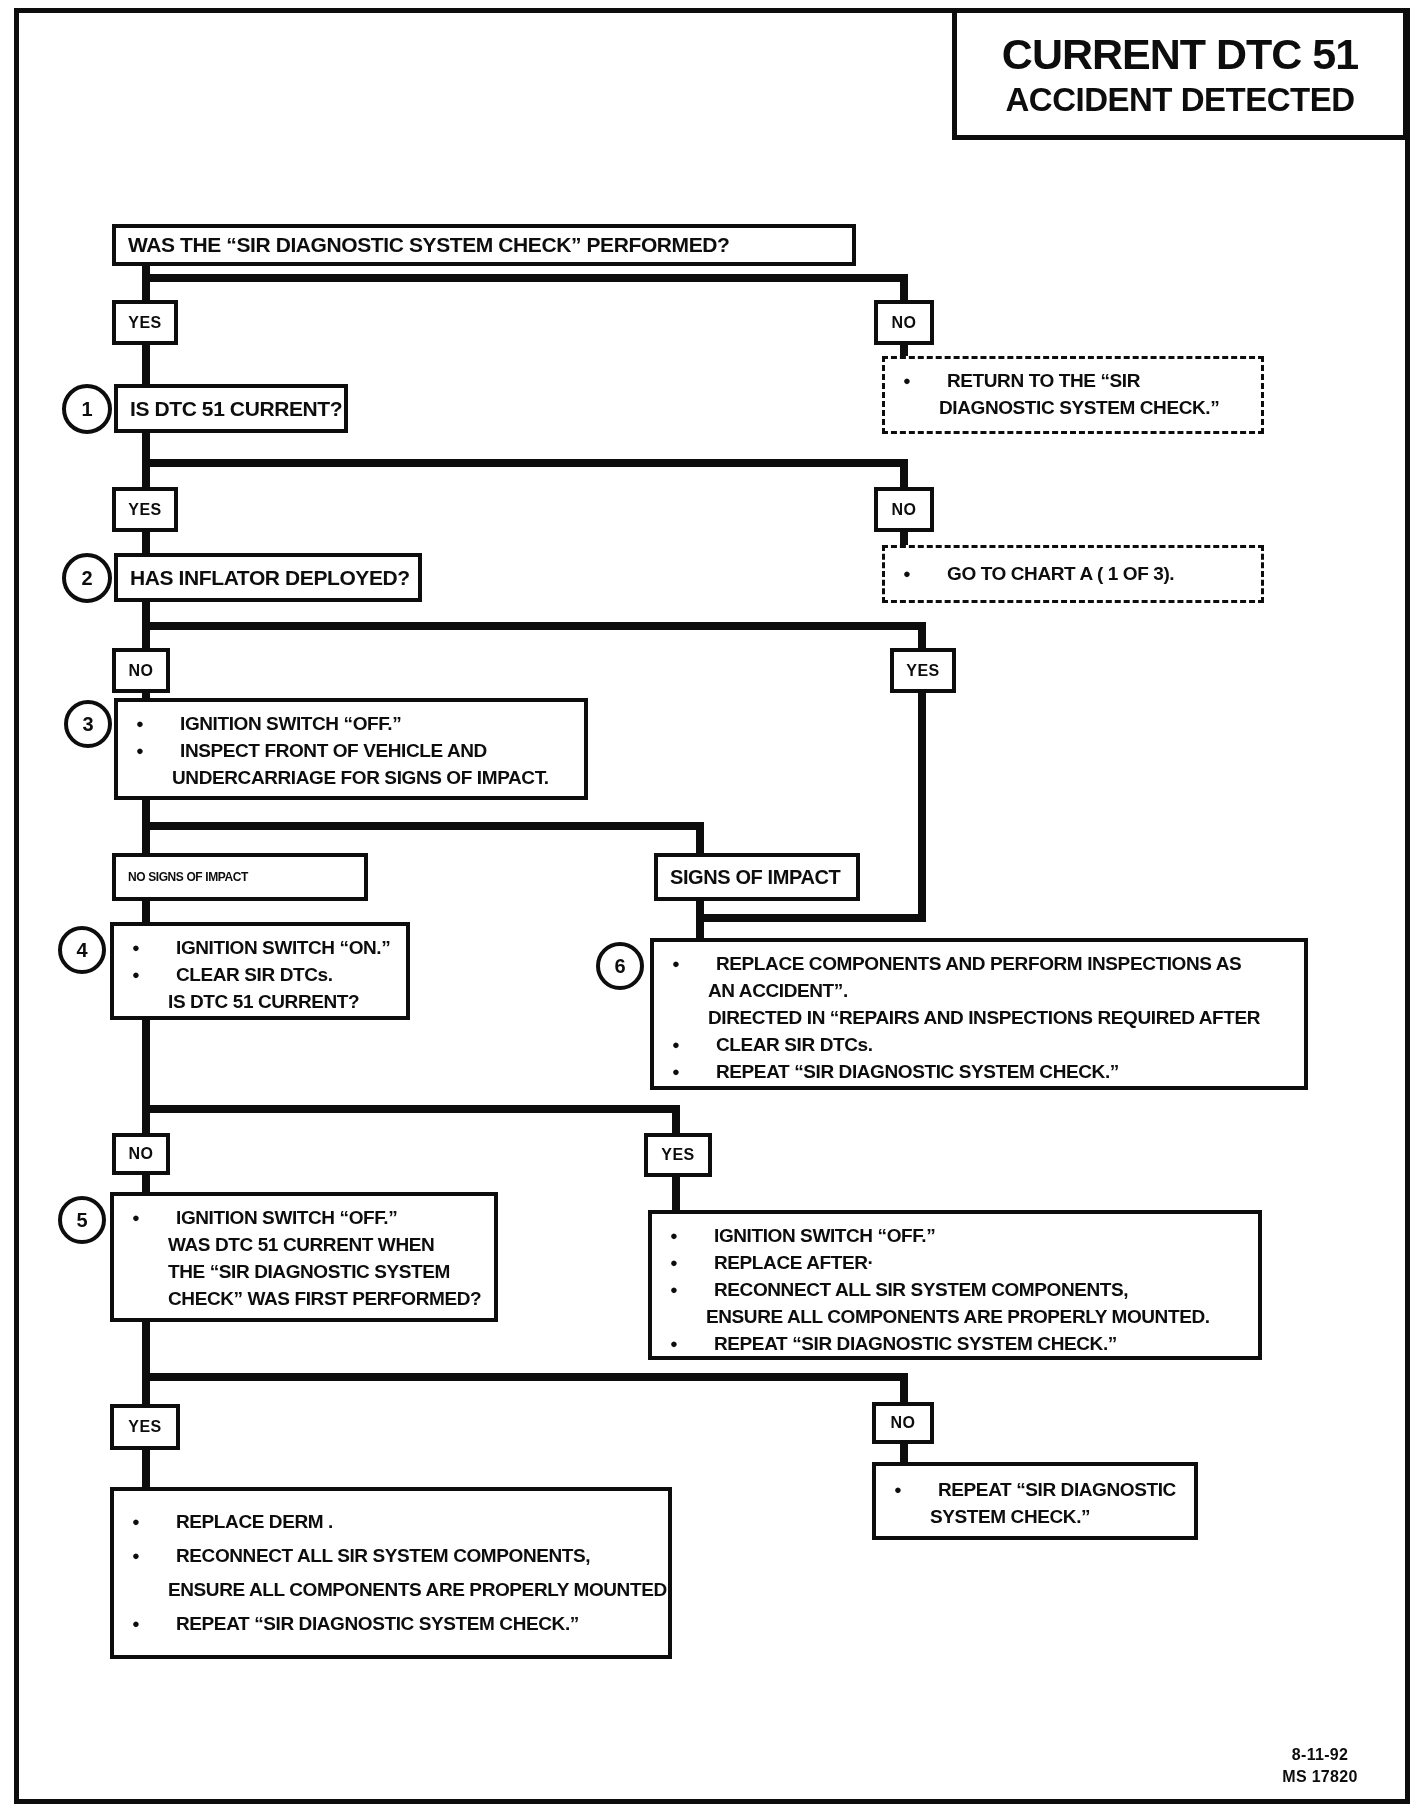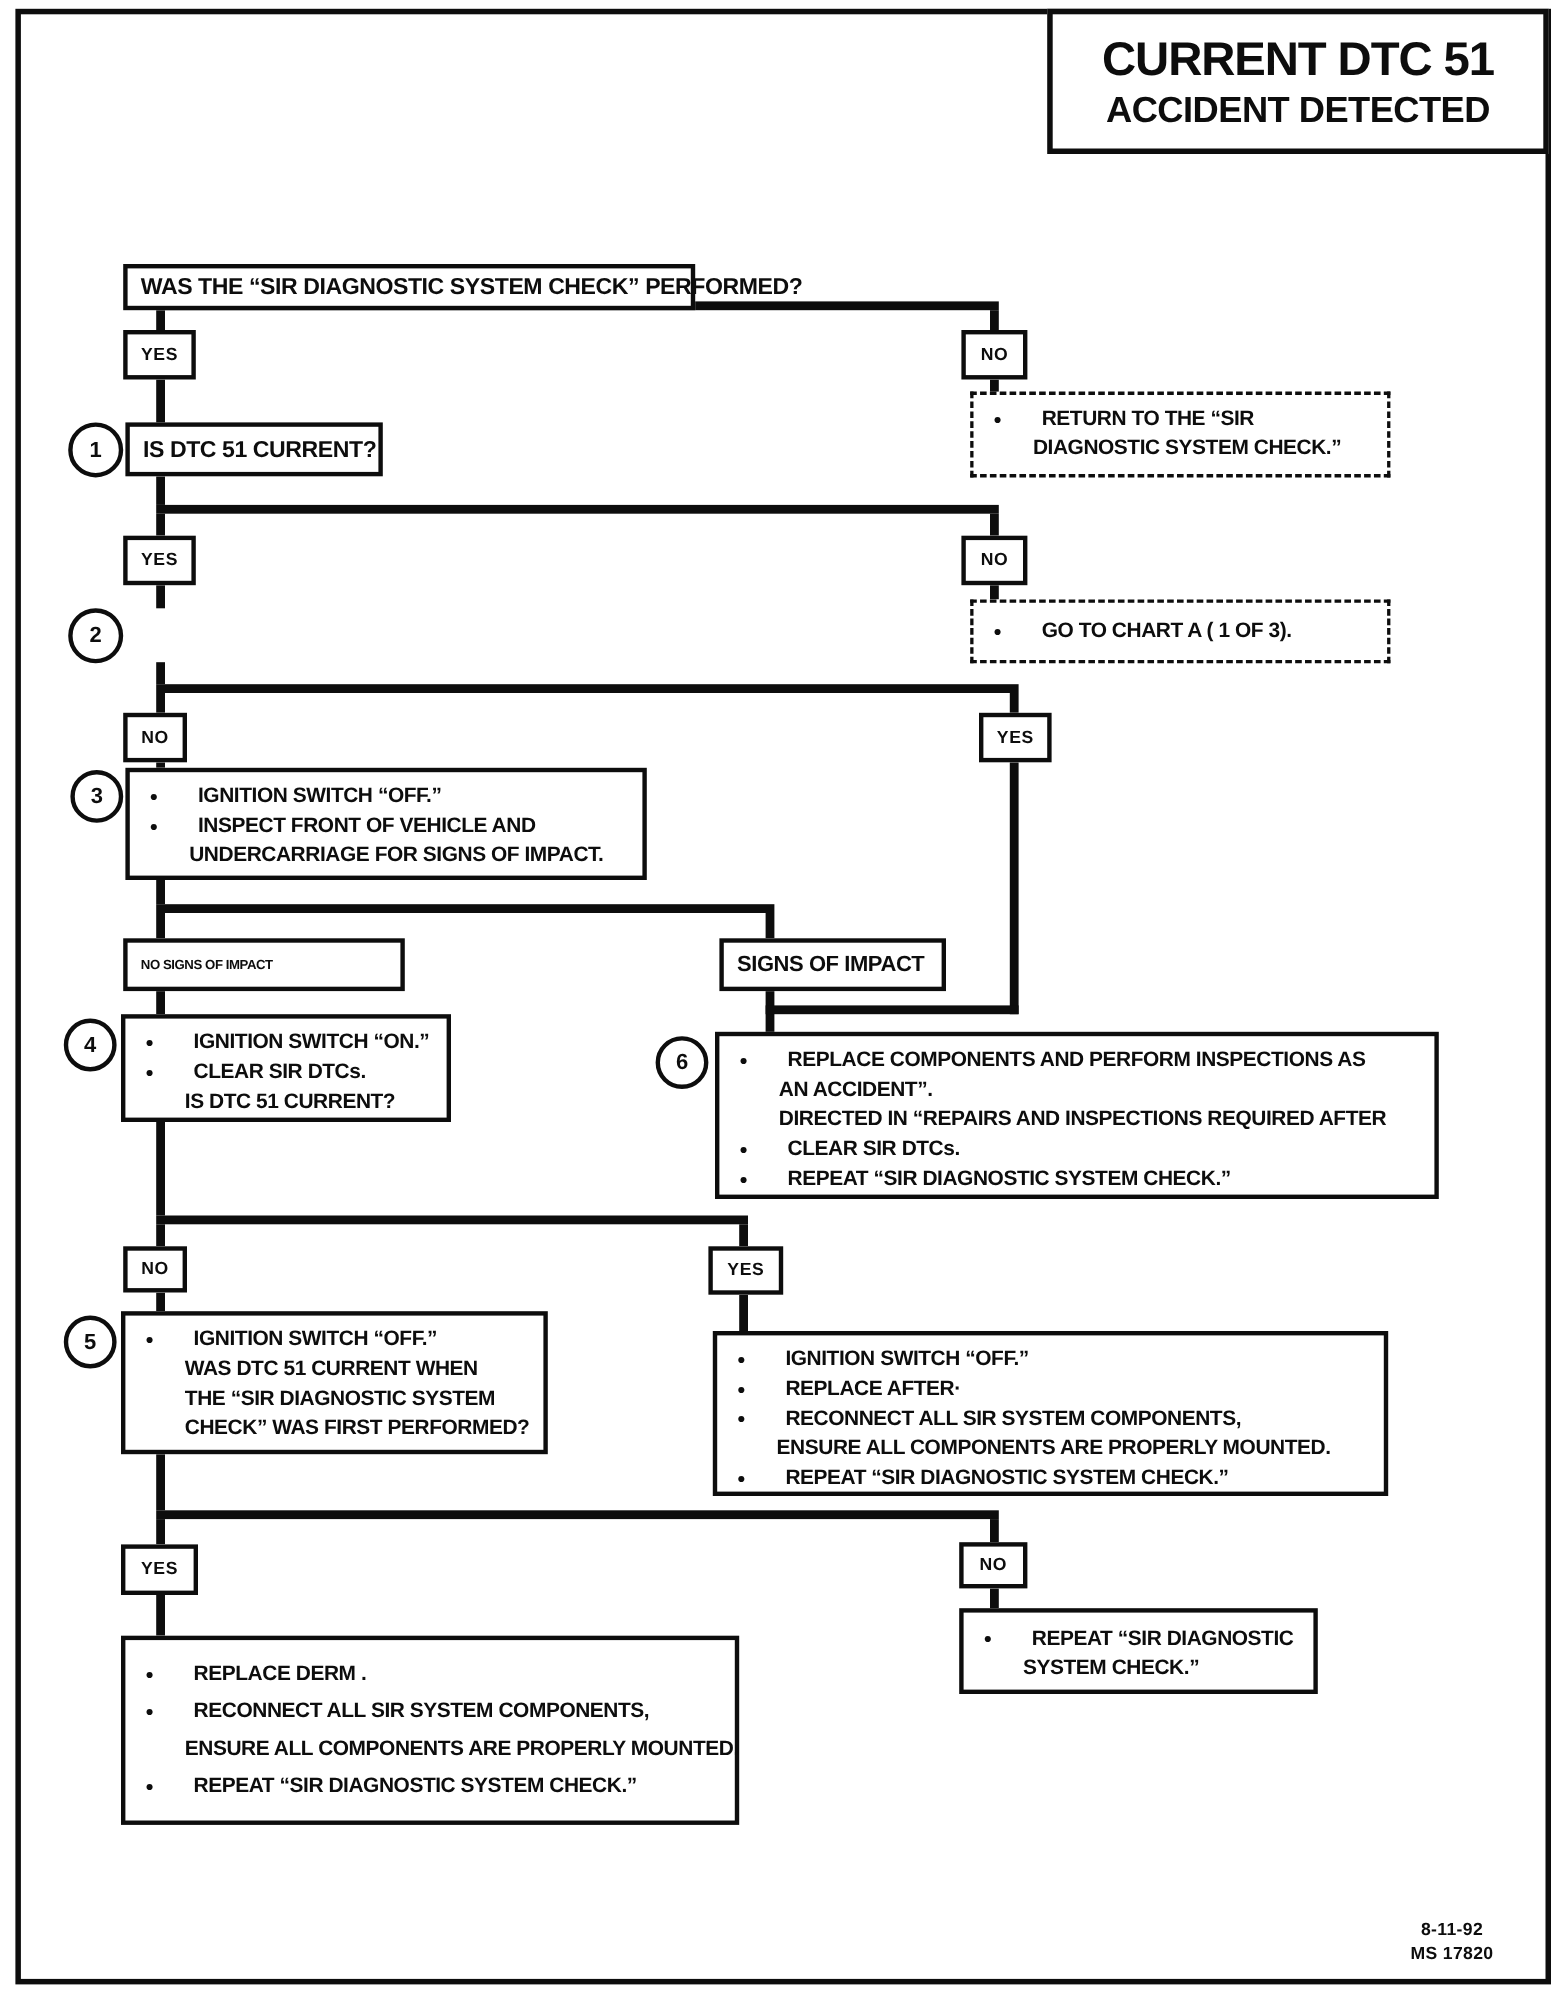--- a/index.html
+++ b/index.html
@@ -78,21 +78,21 @@
   <div class="vl" style="left:142px;top:1113px;height:20px"></div>
   <div class="vl" style="left:142px;top:1175px;height:17px"></div>
   <div class="vl" style="left:672px;top:1177px;height:33px"></div>
   <div class="vl" style="left:142px;top:1322px;height:51px"></div>
   <div class="hl" style="left:142px;top:1373px;width:766px"></div>
   <div class="vl" style="left:900px;top:1381px;height:21px"></div>
   <div class="vl" style="left:142px;top:1381px;height:23px"></div>
   <div class="vl" style="left:142px;top:1450px;height:37px"></div>
   <div class="vl" style="left:900px;top:1444px;height:18px"></div>
 
-  <div class="qbox" style="left:112px;top:240px;width:520px;height:42px">
+  <div class="qbox" style="left:112px;top:224px;width:744px;height:42px">
     <span>WAS THE “SIR DIAGNOSTIC SYSTEM CHECK” PERFORMED?</span>
   </div>
 
   <div class="lab" style="left:112px;top:300px;width:66px;height:45px">
     <span>YES</span>
     </div>
   <div class="lab" style="left:874px;top:300px;width:60px;height:45px">
     <span>NO</span>
     </div>
 
@@ -116,20 +116,23 @@
   <div class="lab" style="left:112px;top:487px;width:66px;height:45px">
     <span>YES</span>
     </div>
   <div class="lab" style="left:874px;top:487px;width:60px;height:45px">
     <span>NO</span>
     </div>
 
   <div class="circ" style="left:62px;top:553px;width:50px;height:50px">
     <span>2</span>
     </div>
+  <div class="qbox" style="left:114px;top:553px;width:308px;height:49px">
+    <span>HAS INFLATOR DEPLOYED?</span>
+  </div>
 
   <div class="cbox dash" style="left:882px;top:545px;width:382px;height:58px;padding-top:12px">
     <div class="li">
         <span class="b">●</span>
       <span>GO TO CHART A ( 1 OF 3).</span>
       </div>
   </div>
 
   <div class="lab" style="left:112px;top:648px;width:58px;height:45px">
     <span>NO</span>

